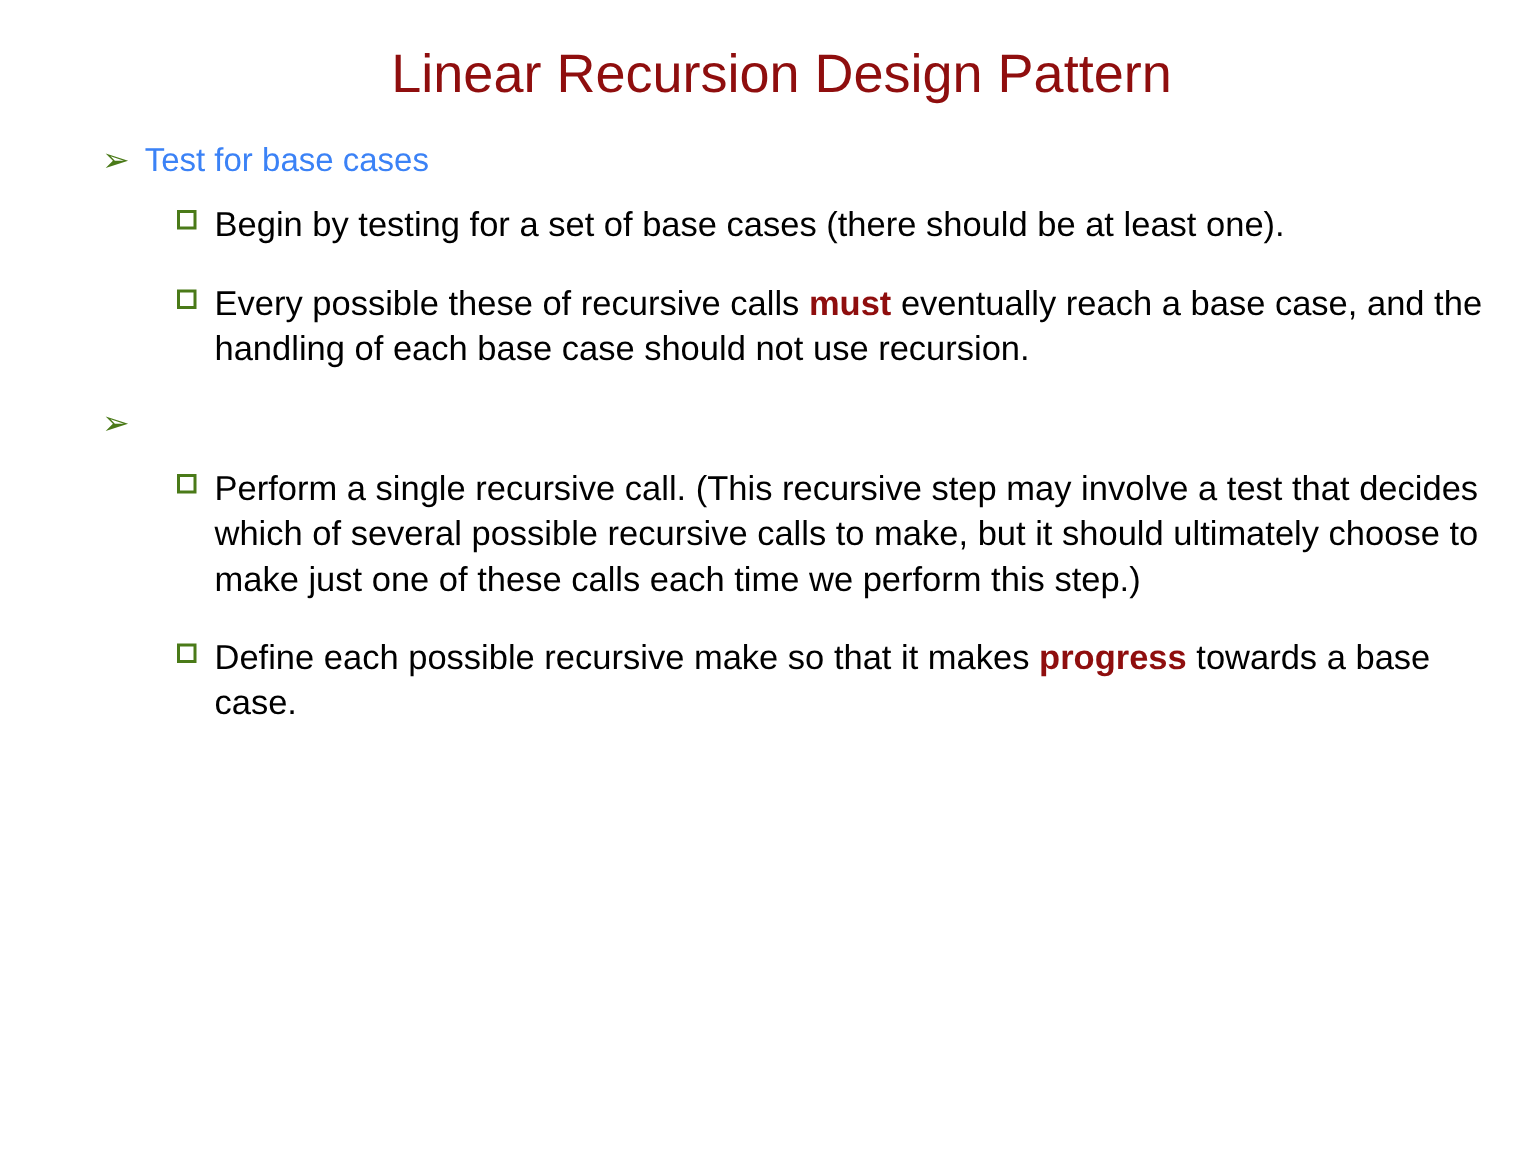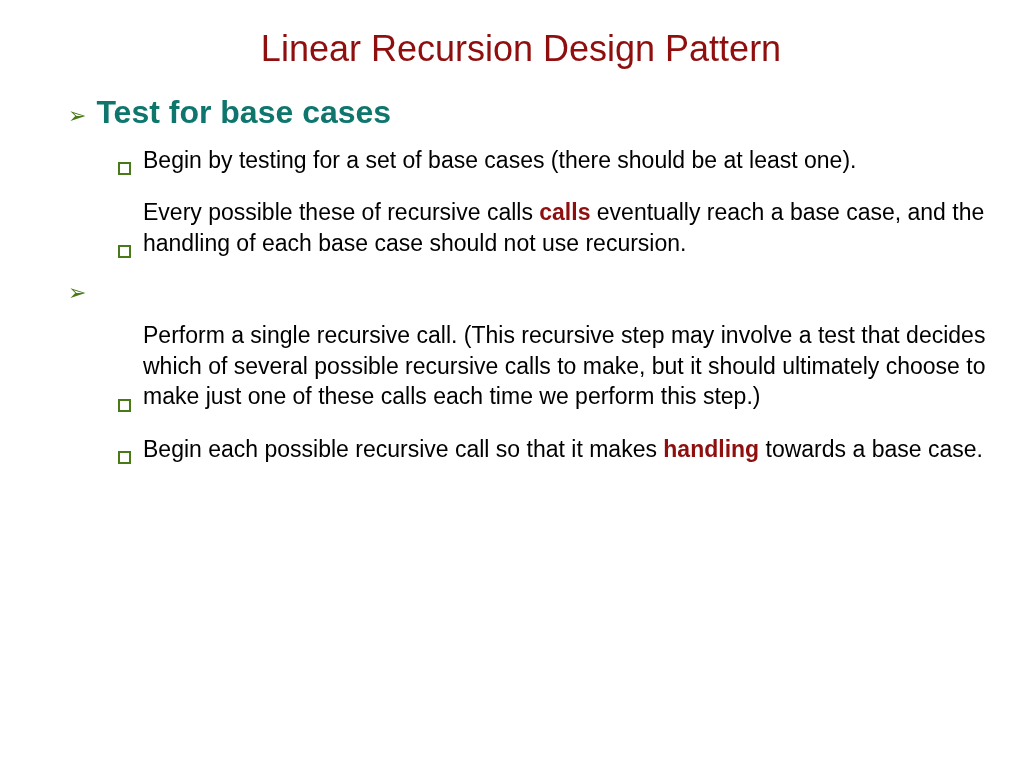--- a/index.html
+++ b/index.html
@@ -32,30 +32,30 @@
     margin-bottom: 14px;
   }
   .arrow {
     color: #4a7a18;
     font-size: 22px;
     margin-right: 10px;
     line-height: 1.2;
     flex-shrink: 0;
   }
   .l1-label {
-    color: #0f766e;
-    font-weight: 700;
-    font-size: 32px;
+    color: #3b82f6;
+    font-weight: 400;
+    font-size: 22px;
   }
   .l1-label.italic {
     font-style: italic;
   }
   .l2 {
     display: flex;
-    align-items: flex-end;
+    align-items: flex-start;
     margin: 0 0 22px 50px;
   }
   .square {
     width: 13px;
     height: 13px;
     border: 2px solid #4a7a18;
     flex-shrink: 0;
     margin-top: 6px;
     margin-right: 12px;
     box-sizing: border-box;
@@ -81,31 +81,31 @@
     <div class="l1-head">
       <span class="arrow">➢</span>
       <span class="l1-label">Test for base cases</span>
     </div>
     <div class="l2">
       <span class="square"></span>
       <span class="l2-text"><span>Begin by testing for a set of base cases (there should be at least one).</span><span class="kw"></span><span></span></span>
     </div>
     <div class="l2">
       <span class="square"></span>
-      <span class="l2-text"><span>Every possible these of recursive calls </span><span class="kw">calls</span><span> eventually reach a base case, and the handling of each base case should not use recursion.</span></span>
+      <span class="l2-text"><span>Every possible these of recursive calls </span><span class="kw">must</span><span> eventually reach a base case, and the handling of each base case should not use recursion.</span></span>
     </div>
   </div>
 
   <div class="l1">
     <div class="l1-head">
       <span class="arrow">➢</span>
     </div>
     <div class="l2">
       <span class="square"></span>
       <span class="l2-text"><span>Perform a single recursive call. (This recursive step may involve a test that decides which of several possible recursive calls to make, but it should ultimately choose to make just one of these calls each time we perform this step.)</span><span class="kw"></span><span></span></span>
     </div>
     <div class="l2">
       <span class="square"></span>
-      <span class="l2-text"><span>Begin each possible recursive call so that it makes </span><span class="kw">handling</span><span> towards a base case.</span></span>
+      <span class="l2-text"><span>Define each possible recursive make so that it makes </span><span class="kw">progress</span><span> towards a base case.</span></span>
     </div>
   </div>
 
 </div>
 
 </body></html>

